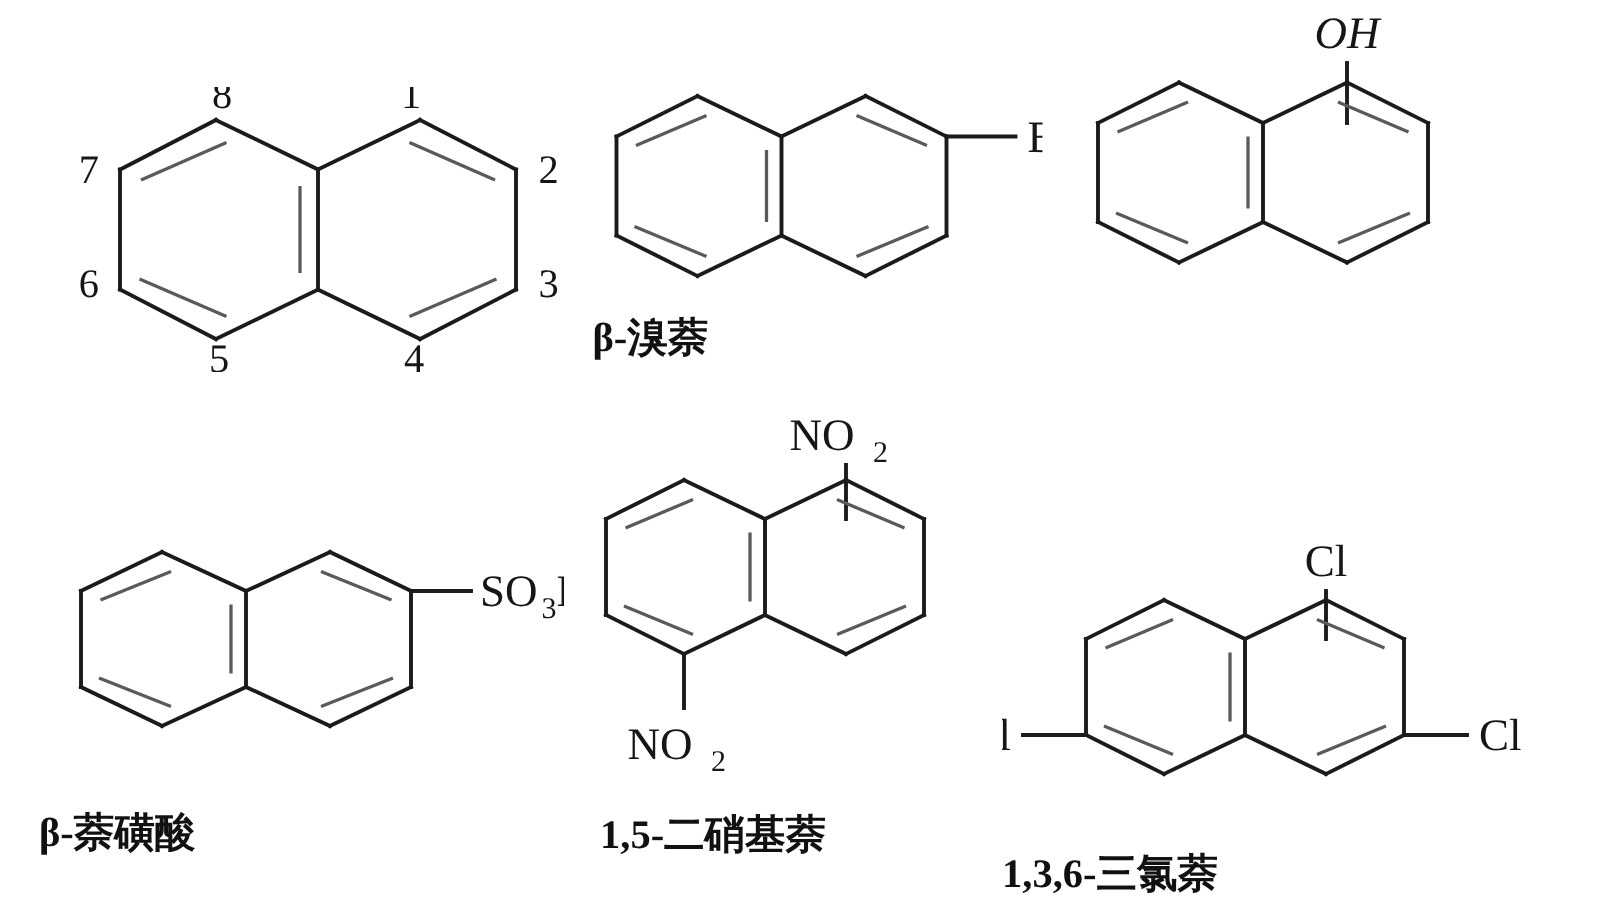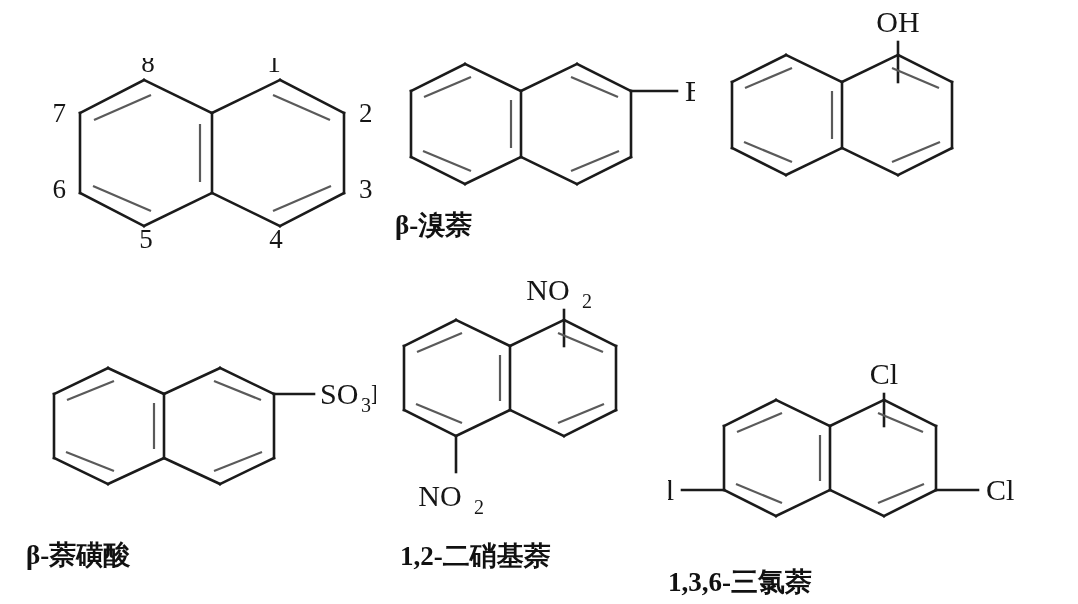--- a/index.html
+++ b/index.html
@@ -35,21 +35,21 @@
     font-family: "Liberation Serif", "DejaVu Serif", serif;
     font-weight: bold;
     color: #111111;
     white-space: nowrap;
     line-height: 1;
   }
 
   
   #cell-naphthalene   { left: 52px;  top: 58px;  width: 320px; height: 200px; }
   #cell-bromo         { left: 395px; top: 46px;  width: 300px; height: 210px; }
-  #cell-naphthol      { left: 718px; top: 0px;   width: 320px; height: 250px; }
+  #cell-naphthol      { left: 718px; top: 0px;   width: 320px; height: 250px; font-style: italic; }
   #cell-sulfonic      { left: 26px;  top: 352px; width: 350px; height: 240px; }
   #cell-dinitro       { left: 400px; top: 268px; width: 290px; height: 320px; }
   #cell-trichloro     { left: 668px; top: 352px; width: 380px; height: 250px; }
 
   #cell-naphthalene .struct-caption { font-size: 0px; }
   #cell-bromo     .struct-caption { font-size: 27px; margin-top: 6px; }
   #cell-naphthol  .struct-caption { font-size: 27px; margin-top: 6px; }
   #cell-sulfonic  .struct-caption { font-size: 27px; margin-top: 40px; }
   #cell-dinitro   .struct-caption { font-size: 27px; margin-top: 10px; }
   #cell-trichloro .struct-caption { font-size: 27px; margin-top: 17px; }
@@ -244,21 +244,21 @@
       </g>
       <g>
         <path class="bond" d="M110,78 L110,142"></path>
         <path class="bond-inner" d="M100,87 L100,133"></path>
       </g>
 
       <path class="bond" d="M56,168 L56,204"></path>
       <text class="atom-label" x="40" y="238" text-anchor="middle">NO</text>
       <text class="atom-sub" x="74" y="246" text-anchor="start">2</text>
     </svg>
-    <div class="struct-caption">1,2-二硝基萘</div>
+    <div class="struct-caption">1,5-二硝基萘</div>
   </div>
 
   <div class="struct-cell" id="cell-trichloro">
     <svg class="struct-art" width="380" height="200" viewBox="0 0 380 200">
 
       <text class="atom-label" x="216" y="32" text-anchor="middle">Cl</text>
       <path class="bond" d="M216,42 L216,74"></path>
       <g>
         <path class="bond" d="M162,74 L108,48"></path>
         <path class="bond" d="M108,48 L56,74"></path>

